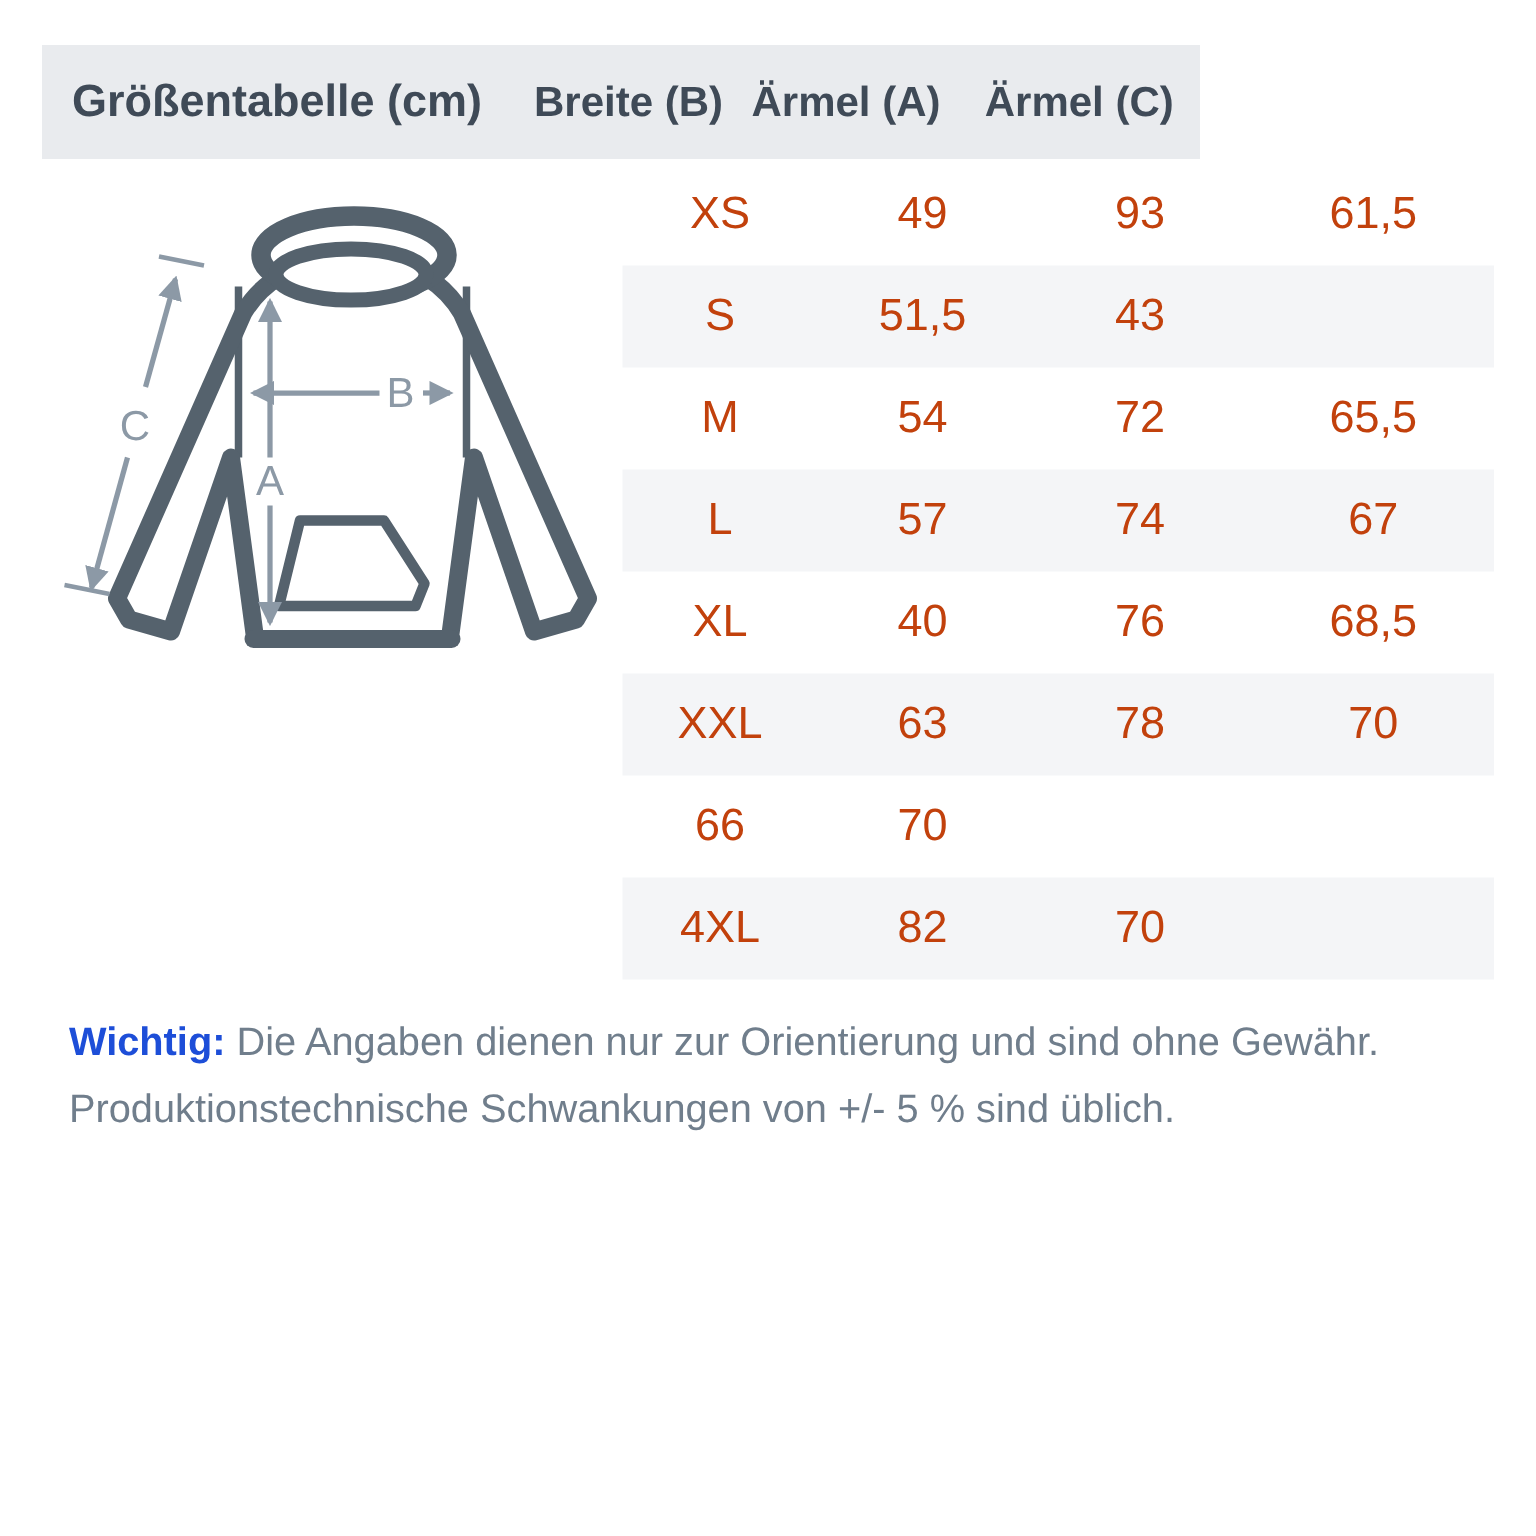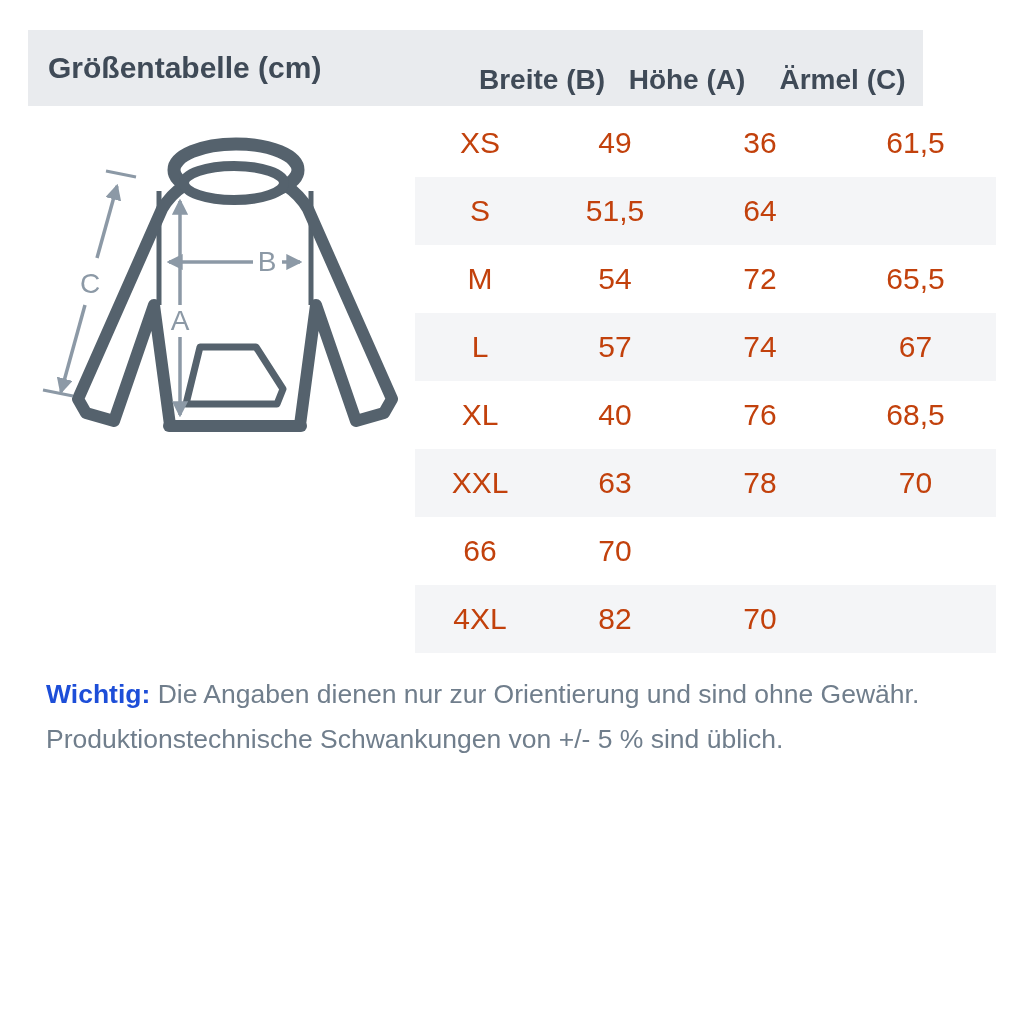--- a/index.html
+++ b/index.html
@@ -2,29 +2,29 @@
 <html><head>
 <meta charset="utf-8">
 <style>
   html,body{margin:0;padding:0;}
   body{
     width:1024px;height:1024px;position:relative;background:#ffffff;
     font-family:"Liberation Sans", sans-serif;overflow:hidden;
   }
   
   .header-band{
-    position:absolute;left:28px;top:30px;width:895px;height:76px;
+    position:absolute;left:28px;top:30px;width:772px;height:76px;
     background:#e9ebee;
   }
   .page-title{
     position:absolute;left:20px;top:0;height:76px;line-height:76px;
     font-size:30px;font-weight:bold;color:#3f4a57;white-space:nowrap;
   }
   .header-cols{
-    position:absolute;right:0;top:12px;height:76px;width:581px;
+    position:absolute;right:0;top:0;height:76px;width:581px;
     display:grid;grid-template-columns:130px 140px 150px 161px;text-align:center;
   }
   .header-cols .hcell{
     display:flex;align-items:center;justify-content:center;
     font-size:28px;font-weight:bold;color:#3f4a57;white-space:nowrap;
   }
   
   .size-table{
     position:absolute;left:415px;top:109px;width:581px;
   }
@@ -46,21 +46,21 @@
   .footer-note b{color:#1d4ed8;font-weight:bold;}
 </style>
 </head>
 <body>
 
 <div class="header-band">
   <div class="page-title">Größentabelle (cm)</div>
   <div class="header-cols">
     <div class="hcell"></div>
     <div class="hcell">Breite (B)</div>
-    <div class="hcell">Höhe (A)</div>
+    <div class="hcell">Ärmel (A)</div>
     <div class="hcell">Ärmel (C)</div>
   </div>
 </div>
 
 <svg class="diagram" viewBox="0 0 390 345">
   <defs>
     <marker id="arr" viewBox="0 0 10 10" refX="8.5" refY="5" markerWidth="4.6" markerHeight="4.6" orient="auto">
       <path d="M0,0 L10,5 L0,10 Z" fill="#8c99a6"></path>
     </marker>
   </defs>
@@ -101,28 +101,28 @@
     <path d="M66,56 L96,62" stroke-width="3"></path>
     <path d="M3,275 L33,281" stroke-width="3"></path>
   </g>
   <text x="50" y="178" text-anchor="middle" font-size="28" fill="#8c99a6">C</text>
 </svg>
 
 <div class="size-table">
   <div class="row">
     <div class="cell">XS</div>
     <div class="cell">49</div>
-    <div class="cell">36</div>
+    <div class="cell">93</div>
     <div class="cell">61,5</div>
   </div>
 
   <div class="row alt">
     <div class="cell">S</div>
     <div class="cell">51,5</div>
-    <div class="cell">64</div>
+    <div class="cell">43</div>
   </div>
 
   <div class="row">
     <div class="cell">M</div>
     <div class="cell">54</div>
     <div class="cell">72</div>
     <div class="cell">65,5</div>
   </div>
 
   <div class="row alt">

